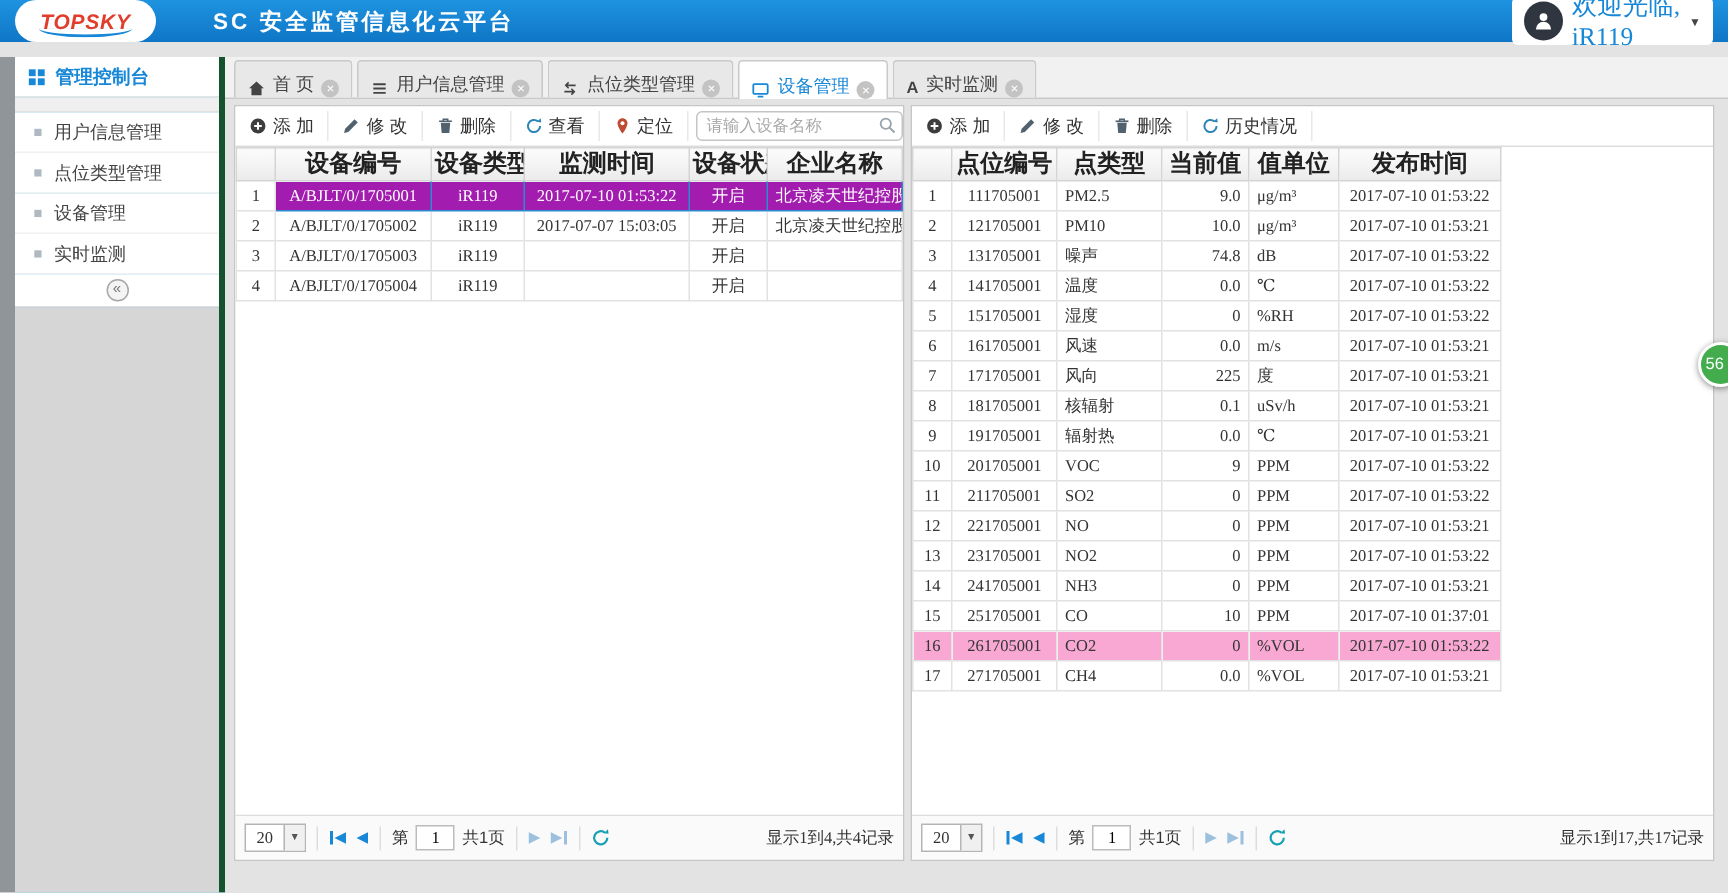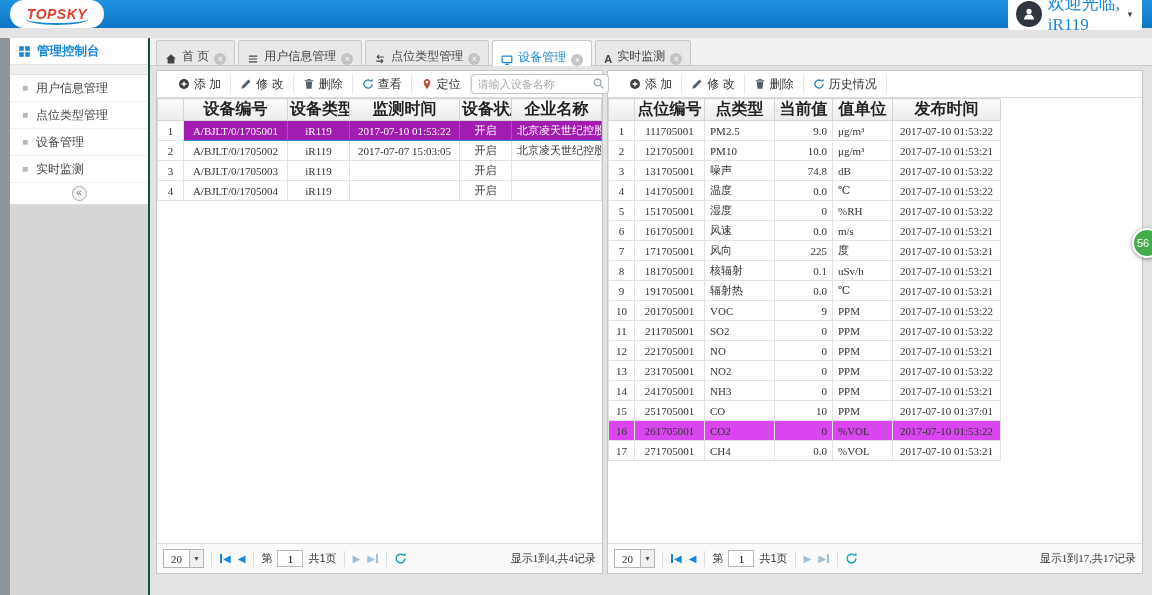--- a/index.html
+++ b/index.html
@@ -16,60 +16,60 @@
   .logo-swoosh{position:absolute;left:16px;right:16px;bottom:3px;height:6px;border-bottom:2px solid #1787d8;border-radius:0 0 50% 50%/0 0 100% 100%}
   .app-title{margin-left:38px;color:#fff;font-size:15px;font-weight:bold;letter-spacing:2px}
   .userbox{margin-left:auto;margin-right:10px;height:32px;background:#fff;border-radius:4px;display:flex;align-items:center;padding:0 8px;gap:6px;cursor:pointer}
   .avatar{width:26px;height:26px;border-radius:50%;background:#2f3640;display:flex;align-items:center;justify-content:center;overflow:hidden}
   .welcome{font-size:17px;line-height:1.25;color:#1787d8;font-family:"Liberation Serif","DejaVu Serif",serif}
   .ucaret{font-size:8px;color:#444}
 
   
   .sidebar{position:absolute;left:0;top:38px;bottom:0;width:150px;display:flex;z-index:2}
   .rail{width:10px;background:#90959a}
-  .menu{flex:1;background:#0ea5e9;display:flex;flex-direction:column;border-right:2px solid #14532d}
+  .menu{flex:1;background:#0ea5e9;display:flex;flex-direction:column;border-right:4px solid #14532d}
   .sec{height:27px;background:#fff;display:flex;align-items:center;gap:6px;padding:0 8px;border-bottom:1px solid #e4e4e4;color:#1787d8;font-weight:bold;font-size:12.5px;cursor:pointer}
   .sec .chev{margin-left:auto}
   .sec-gap{height:10px;background:#efefef;border-bottom:1px solid #e0e0e0}
   .sub{height:27px;background:#fff;display:flex;align-items:center;gap:7px;padding:0 8px 0 12px;border-bottom:1px solid #f0f0f0;font-size:12px;color:#444;cursor:pointer}
   .collapse-row{height:22px;background:#fff;display:flex;align-items:center;justify-content:center;border-bottom:1px solid #dcdcdc}
   .collapse-btn{width:15px;height:15px;border:1px solid #a8a8a8;border-radius:50%;color:#777;font-size:10px;line-height:12px;text-align:center;background:#f4f4f4;cursor:pointer}
   .menu-rest{flex:1;background:#d6d6d6}
 
   
   .main{position:absolute;left:150px;top:38px;right:0;bottom:0;display:flex;flex-direction:column;background:#e3e3e3}
   .tabbar{height:28px;background:#f1f1f1;border-bottom:1px solid #c9c9c9;display:flex;align-items:flex-end;padding-left:6px;gap:3px}
   .tab{height:25px;display:flex;align-items:flex-end;gap:5px;padding:0 8px;background:#e8e8e8;border:1px solid #c9c9c9;border-bottom:none;border-radius:3px 3px 0 0;font-size:12px;color:#444;cursor:pointer;white-space:nowrap}
   .tab.active{background:#fff;color:#1787d8;height:26px;margin-bottom:-1px}
   .tab-close{width:12px;height:12px;border-radius:50%;background:#c3c3c3;color:#fff;font-size:9px;line-height:12px;text-align:center;cursor:pointer;flex:none}
   .content{flex:1;display:flex;gap:4px;padding:4px 9px 21px 6px;min-height:0}
   .panel{background:#fff;border:1px solid #c6c6c6;display:flex;flex-direction:column;min-width:0}
   .panel.left{width:447px;flex:none}
   .panel.right{flex:1}
 
-  .toolbar{height:27px;border-bottom:1px solid #ddd;display:flex;align-items:center;padding:0 12px;background:#fff;flex:none}
+  .toolbar{height:27px;border-bottom:1px solid #ddd;display:flex;align-items:center;padding:0 0;background:#fff;flex:none}
   .tbtns{display:flex;align-items:center;height:100%}
   .tbtn{display:flex;align-items:center;gap:4px;padding:0 9px;height:20px;font-size:12px;color:#333;cursor:pointer;border-right:1px solid #e8e8e8;white-space:nowrap}
   .search-wrap{margin-left:auto;position:relative;display:flex;align-items:center}
   .search-input{width:138px;height:20px;border:1px solid #c4c4c4;border-radius:4px;font-size:11px;padding:0 20px 0 6px;color:#333;font-family:"Liberation Serif","DejaVu Serif",serif;outline:none}
   .search-input::placeholder{color:#aaa}
   .search-icon{position:absolute;right:4px;top:3px;cursor:pointer}
 
   .table-wrap{flex:1;overflow:hidden;position:relative;background:#fff}
   table{border-collapse:collapse;table-layout:fixed;font-family:"Liberation Serif","DejaVu Serif",serif}
   #device-table{width:100%}
   #point-table{width:392px}
   th{background:linear-gradient(#fcfcfc,#ebebeb);border:1px solid #d4d4d4;height:21px;font-size:16px;font-weight:bold;color:#222;padding:0 2px;white-space:nowrap;overflow:hidden}
   td{border:1px solid #e2e2e2;height:20px;font-size:11px;padding:0 5px;white-space:nowrap;overflow:hidden;color:#333}
   .col-no{width:26px;text-align:center}
   .ta-c{text-align:center}.ta-l{text-align:left}.ta-r{text-align:right}
   #device-table td{text-align:center}
   #device-table td.ta-l{text-align:left}
   #device-table tr.selected td:not(.col-no){background:#a21caf;color:#fff;border-color:#2b8ad0}
-  #point-table tr.selected td{background:#d946ef}
+  #point-table tr.selected td{background:#f9a8d4}
 
   .pager{height:30px;border-top:1px solid #ddd;background:#fafafa;display:flex;align-items:center;gap:5px;padding:0 6px;font-size:11px;flex:none}
   .psize{height:19px;border:1px solid #b5b5b5;background:#fff;display:flex;align-items:stretch;cursor:pointer}
   .psize .val{padding:0 7px;font-size:11px;display:flex;align-items:center;font-family:"Liberation Serif",serif}
   .psize .caret{width:14px;border-left:1px solid #b5b5b5;background:#f0f0f0;font-size:7px;color:#555;display:flex;align-items:center;justify-content:center}
   .pbtn{color:#1787d8;font-size:10px;cursor:pointer;padding:0 1px;font-family:"DejaVu Sans",sans-serif;display:inline-flex;align-items:center}
   .pbtn.dis{color:#9cc0dd}
   .pbtn.first::before{content:"";display:inline-block;width:2px;height:9px;background:currentColor;margin-right:1px}
   .pbtn.last::after{content:"";display:inline-block;width:2px;height:9px;background:currentColor;margin-left:1px}
   .pdiv{width:1px;height:16px;background:#ddd;margin:0 2px}
@@ -83,20 +83,21 @@
 </head>
 <body>
 
 <div class="app">
 
   <header class="header">
     <div class="logo">
       <span class="logo-text">TOPSKY</span>
       <span class="logo-swoosh"></span>
     </div>
+    <div class="app-title">SC 安全监管信息化云平台</div>
     <div class="userbox">
       <span class="avatar">
           <span class="icon">
             <svg width="16" height="16" viewBox="0 0 16 16">
               <circle cx="8" cy="5.4" r="2.6" fill="#fff"></circle>
               <path d="M2.9 13.6a5.1 5.1 0 0 1 10.2 0z" fill="#fff"></path>
             </svg>
           </span>
         </span>
       <span class="welcome">

